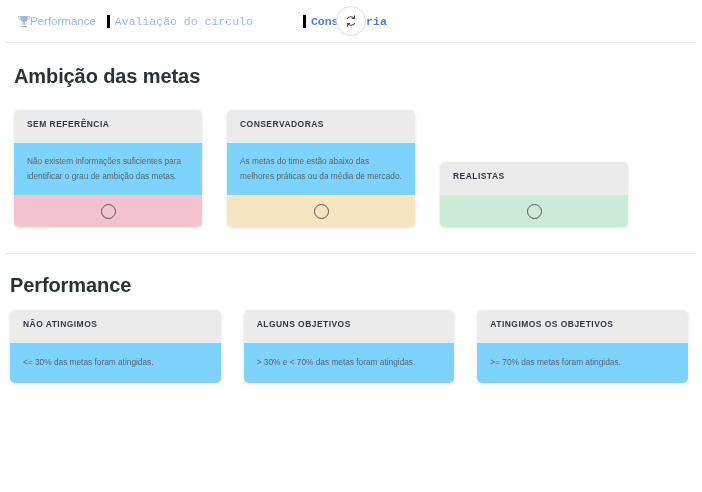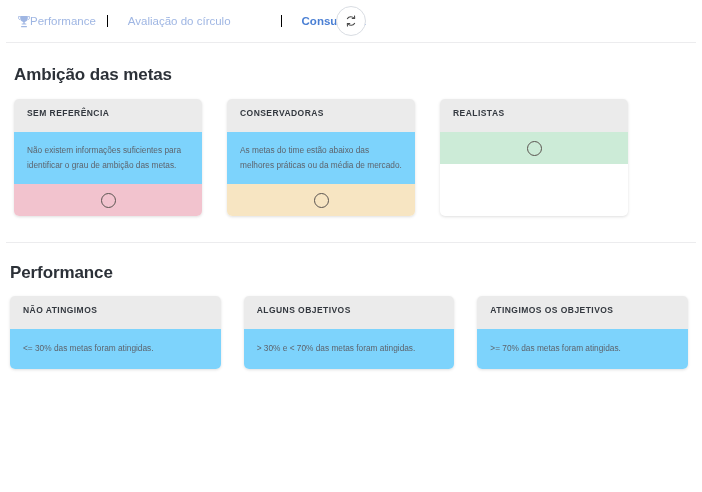--- a/index.html
+++ b/index.html
@@ -32,22 +32,23 @@
   .tab {
     display: flex;
     align-items: center;
     font-size: 11.5px;
     color: #9fb6e3;
     padding: 0 11px 0 0;
     white-space: nowrap;
     cursor: pointer;
   }
   .tab + .tab {
-    padding-left: 20px;
-    border-left: 1px solid #000000;
+    padding-left: 5px;
+    border-left: 3px solid #000000;
+    font-family: Liberation Mono, monospace;
   }
   .tab.active {
     color: #4a7fd4;
     font-weight: bold;
     margin-left: 39px;
   }
   .trophy-icon {
     display: inline-block;
     width: 12px;
     height: 13px;
@@ -83,21 +84,21 @@
     background: #ececee;
     margin: 0 6px;
   }
 
   
   .section {
     padding: 0 14px;
     box-sizing: border-box;
   }
   .section-title {
-    font-size: 17px;
+    font-size: 20px;
     font-weight: bold;
     color: #2c3138;
     margin: 0;
     letter-spacing: -0.1px;
   }
 
   
   .card-row {
     display: flex;
     gap: 25px;
@@ -202,21 +203,21 @@
       </svg>
     </span>
   </div>
 </div>
 
 <div class="hr"></div>
 
 <div class="section" style="padding-top:22px;">
   <h2 class="section-title">Ambição das metas</h2>
 
-  <div class="card-row" style="margin-top:14px;">
+  <div class="card-row" style="margin-top:22px;align-items:flex-end;">
 
     <div class="card">
       <div class="card-head">SEM REFERÊNCIA</div>
       <div class="card-body">Não existem informações suficientes para identificar o grau de ambição das metas.</div>
       <div class="card-foot" style="background:#F2C3CE;">
         <span class="radio"></span>
       </div>
     </div>
 
     <div class="card">

